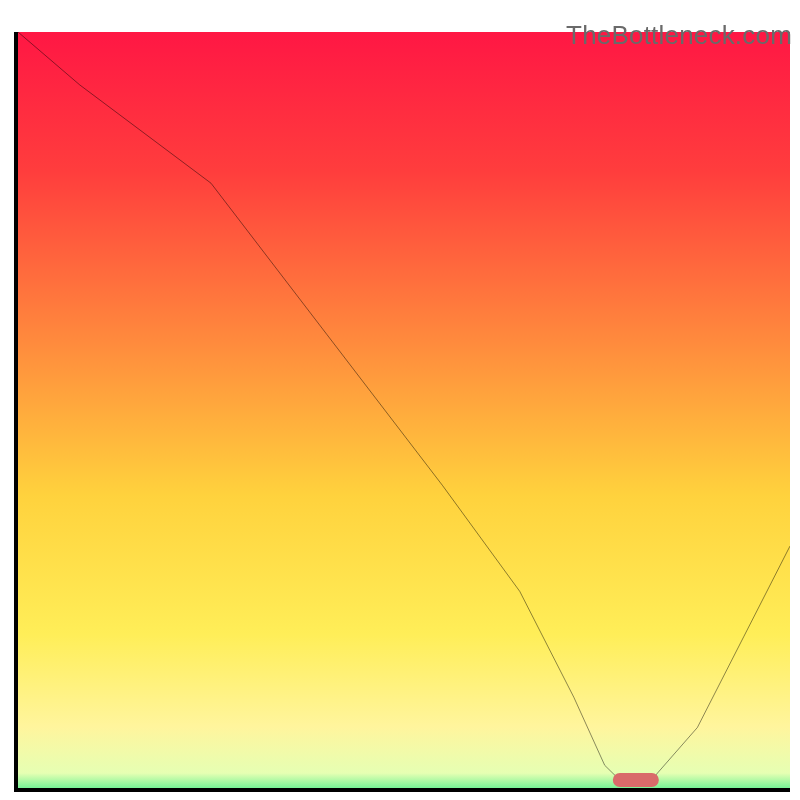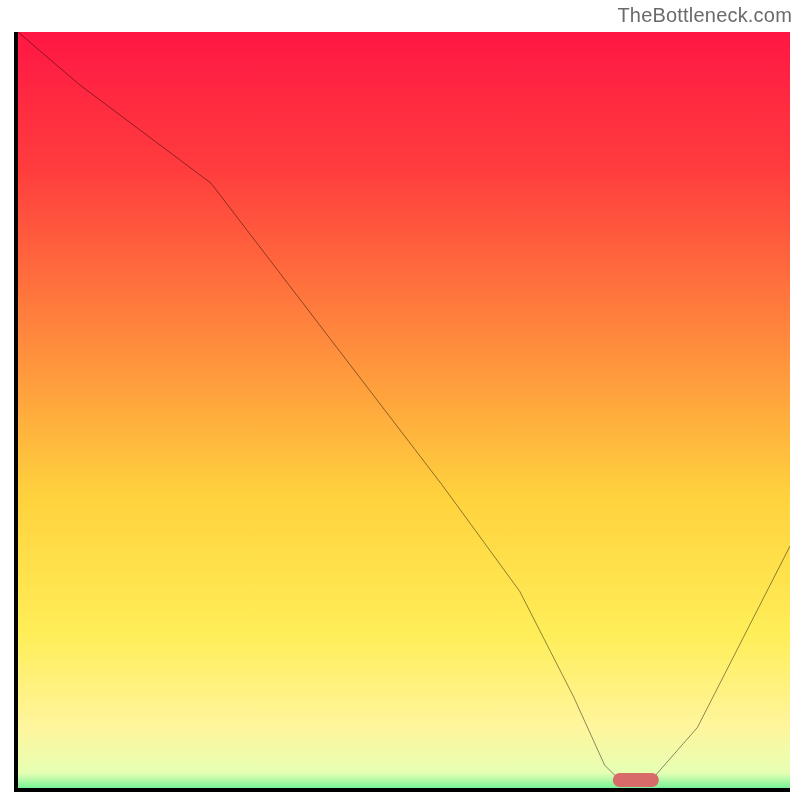--- a/index.html
+++ b/index.html
@@ -10,23 +10,23 @@
     background: #ffffff;
     font-family: Arial, Helvetica, sans-serif;
   }
   .chart-wrap {
     position: relative;
     width: 800px;
     height: 800px;
   }
   .watermark {
     position: absolute;
-    top: 4px;
+    top: 20px;
     right: 8px;
-    font-size: 20px;
+    font-size: 26px;
     font-weight: 500;
     color: #6a6a6a;
     letter-spacing: 0.2px;
     z-index: 10;
   }
   .plot-area {
     position: absolute;
     left: 14px;
     top: 32px;
     width: 772px;

